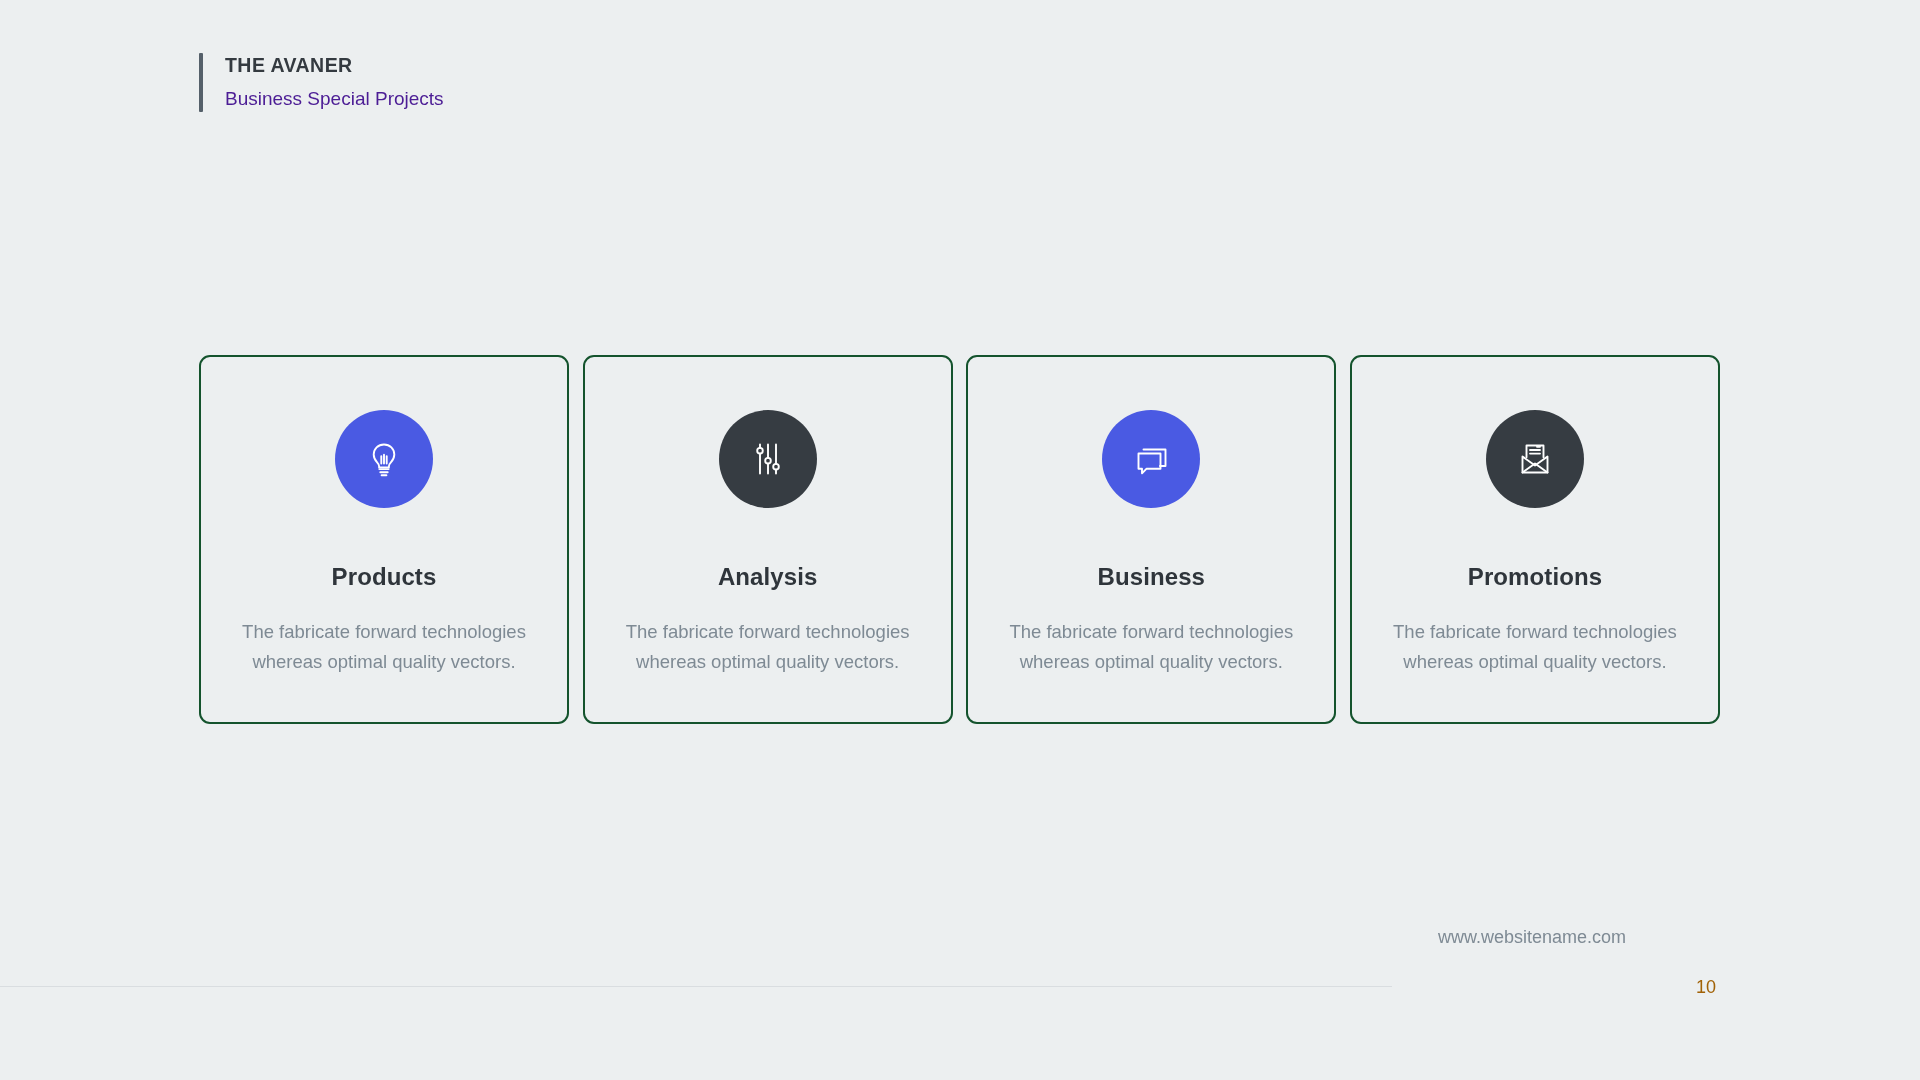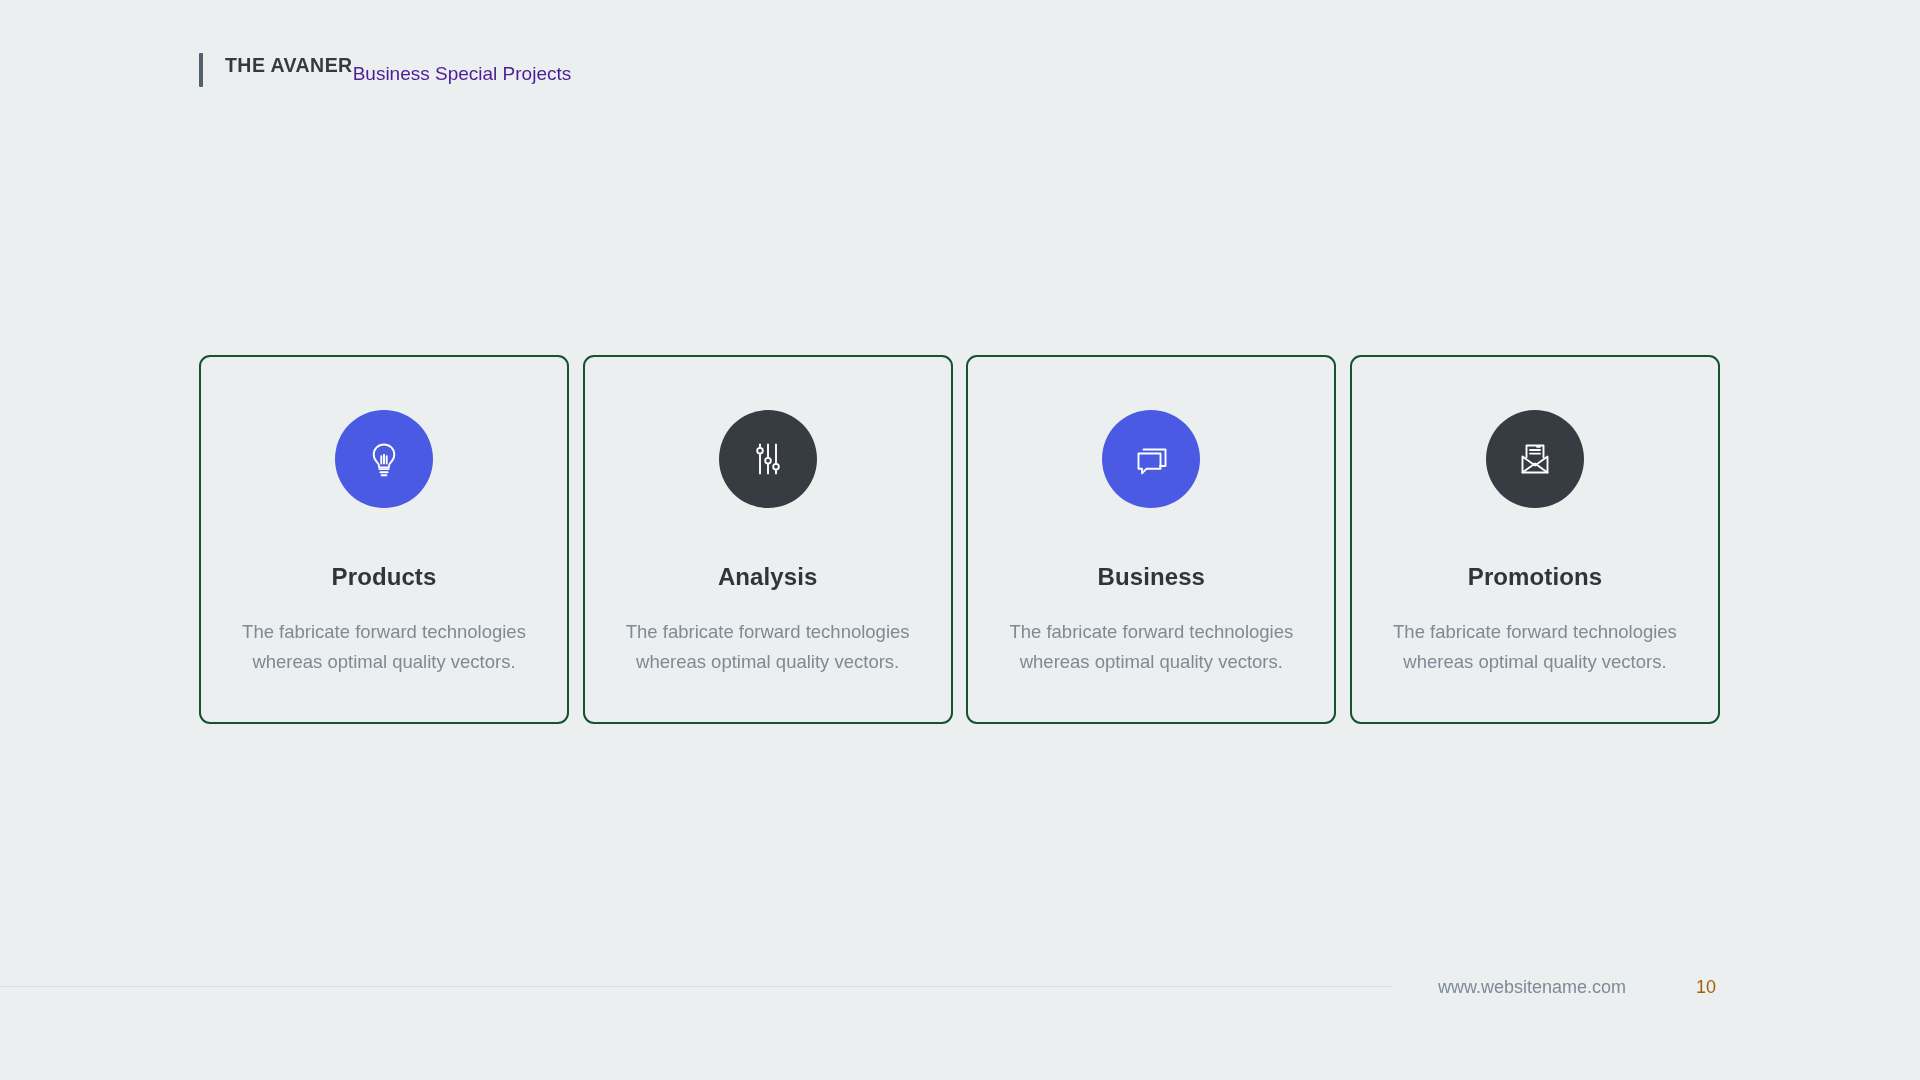--- a/index.html
+++ b/index.html
@@ -27,21 +27,21 @@
     display:flex;
     align-items:stretch;
   }
   .header-bar {
     width:4px;
     background:#55606a;
     border-radius:1px;
     margin-right:22px;
     align-self:stretch;
   }
-  .header-text { display:flex; flex-direction:row; justify-content:center; }
+  .header-text { display:flex; flex-direction:column; justify-content:center; }
   .header-title {
     font-size:19.5px;
     font-weight:bold;
     letter-spacing:0.45px;
     color:#343a40;
     line-height:1.28;
   }
   .header-sub {
     font-size:19px;
     font-weight:400;
@@ -105,21 +105,21 @@
     position:absolute;
     left:0;
     top:986px;
     width:1392px;
     height:1px;
     background:#d9dde0;
   }
   .footer-url {
     position:absolute;
     left:1438px;
-    top:977px;
+    top:927px;
     font-size:18px;
     color:#7e8a94;
   }
   .footer-page {
     position:absolute;
     left:1696px;
     top:977px;
     font-size:18px;
     color:#a16207;
   }

